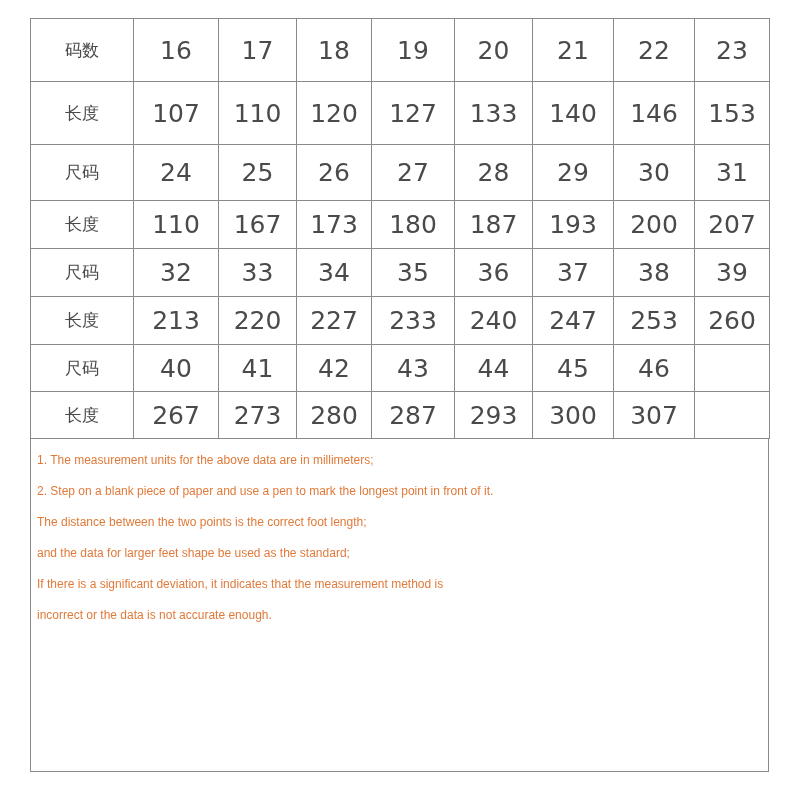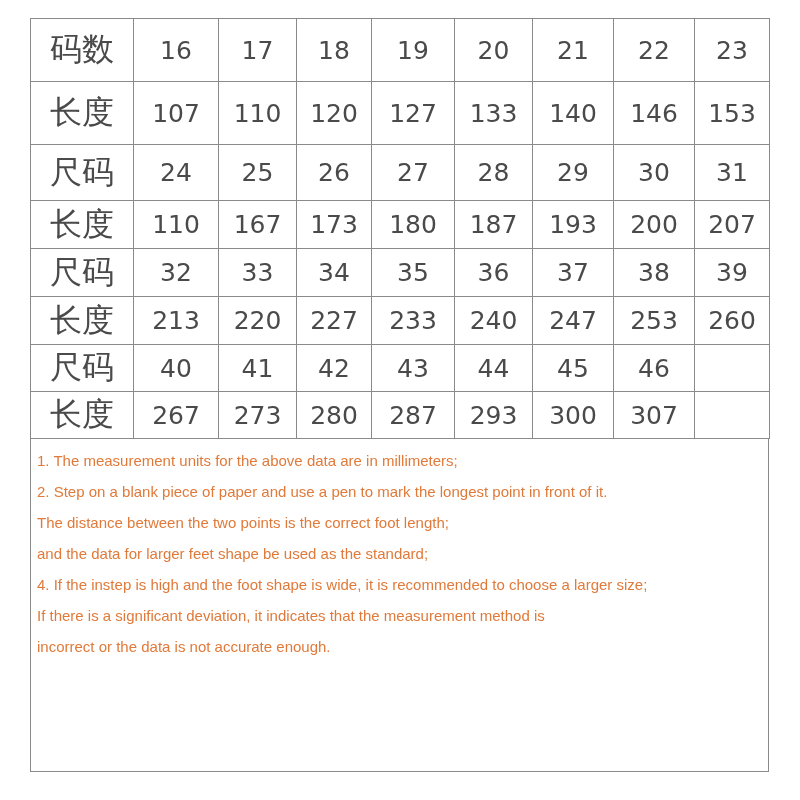--- a/index.html
+++ b/index.html
@@ -6,28 +6,28 @@
   body { width: 800px; height: 800px; position: relative; overflow: hidden;
          font-family: "DejaVu Sans", "Liberation Sans", sans-serif; }
   .sheet { position: absolute; left: 30px; top: 18px; width: 739px; }
   table.size-table { border-collapse: collapse; width: 739px; table-layout: fixed; }
   table.size-table td {
     border: 1px solid #8a8a8a;
     text-align: center; vertical-align: middle;
     color: #4a4a4a; font-size: 25px; padding: 0;
     font-family: "DejaVu Sans", "Liberation Sans", sans-serif;
   }
-  table.size-table td.label { font-size: 32px; }
+  table.size-table td.label { font-size: 17px; }
   .notes {
     border: 1px solid #8a8a8a; border-top: none;
     width: 737px; height: 326px; box-sizing: content-box;
     padding-top: 6px;
   }
   .note-line {
-    color: #e07a3a; font-size: 15px; line-height: 31px;
+    color: #e07a3a; font-size: 12px; line-height: 31px;
     padding-left: 6px; white-space: nowrap;
     font-family: "Liberation Sans", sans-serif;
   }
 </style>
 </head>
 <body>
 
 <div class="sheet">
   <table class="size-table">
     <colgroup>
@@ -130,17 +130,16 @@
           <td>307</td>
           <td></td>
         </tr>
       </tbody>
   </table>
   <div class="notes" id="notes">
       <div class="note-line">1. The measurement units for the above data are in millimeters;</div>
       <div class="note-line">2. Step on a blank piece of paper and use a pen to mark the longest point in front of it.</div>
       <div class="note-line">The distance between the two points is the correct foot length;</div>
       <div class="note-line">and the data for larger feet shape be used as the standard;</div>
-      <div class="note-line">4. If the instep is high and the foot shape is wide, it is recommended to choose a larger size;</div>
       <div class="note-line">If there is a significant deviation, it indicates that the measurement method is</div>
       <div class="note-line">incorrect or the data is not accurate enough.</div>
     </div>
 </div>
 
 </body></html>

